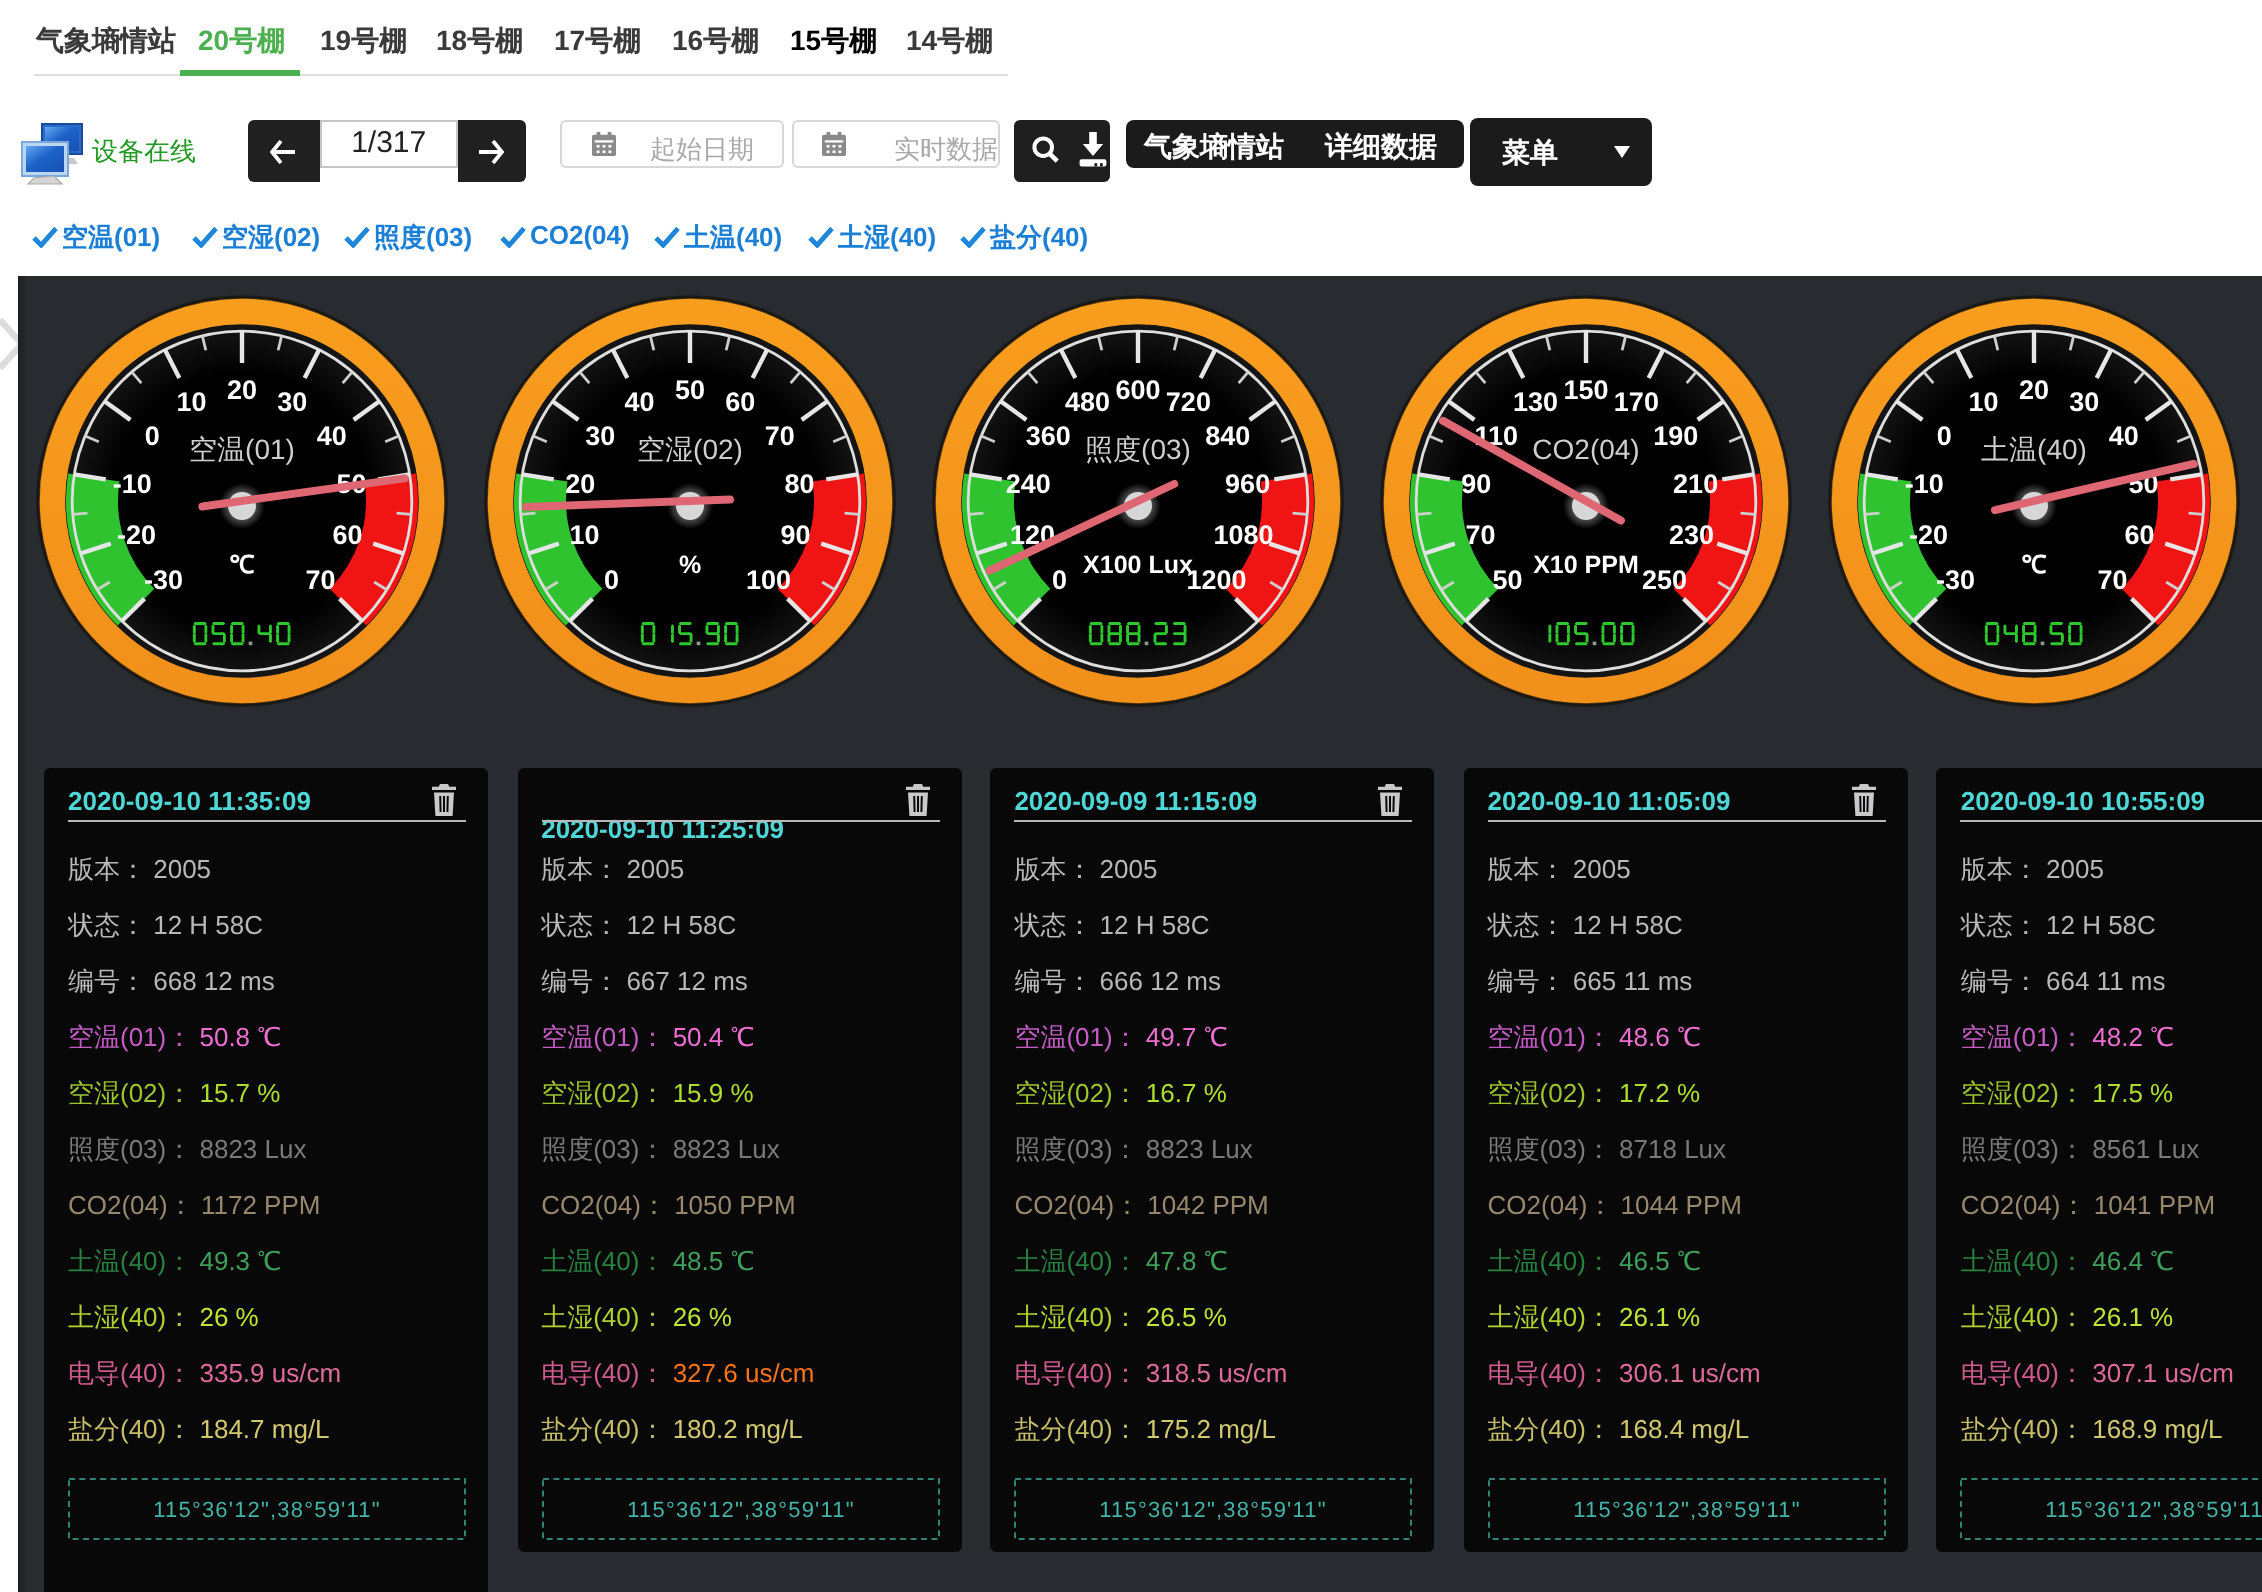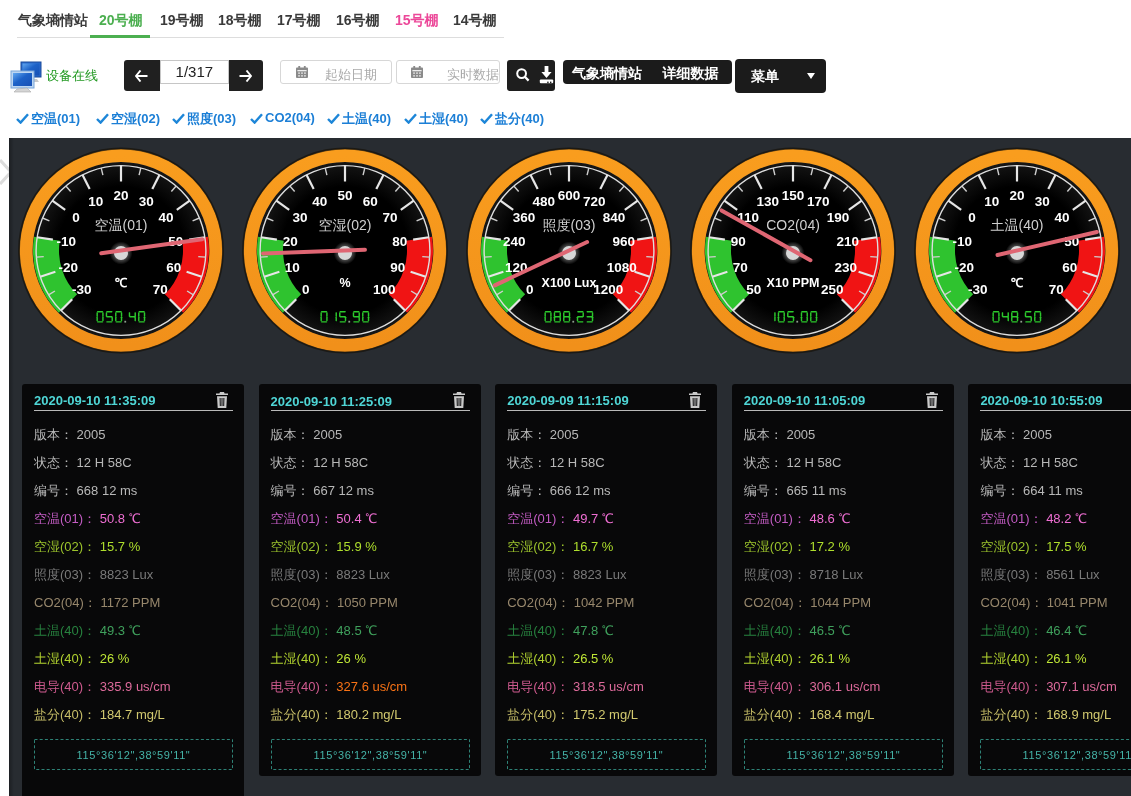--- a/index.html
+++ b/index.html
@@ -1,19 +1,19 @@
 <!DOCTYPE html>
 <html><head><meta charset="utf-8"><style>*{margin:0;padding:0;box-sizing:content-box}body{width:1131px;height:796px;background:#fff;font-family:"Liberation Sans",sans-serif;overflow:hidden;position:relative}</style></head><body>
 <div style="position:absolute;left:18px;top:12px;font-size:14px;font-weight:bold;color:#3a3a3a;white-space:nowrap">气象墒情站</div>
 <div style="position:absolute;left:99px;top:12px;font-size:14px;font-weight:bold;color:#4caf50;white-space:nowrap">20号棚</div>
 <div style="position:absolute;left:160px;top:12px;font-size:14px;font-weight:bold;color:#3a3a3a;white-space:nowrap">19号棚</div>
 <div style="position:absolute;left:218px;top:12px;font-size:14px;font-weight:bold;color:#3a3a3a;white-space:nowrap">18号棚</div>
 <div style="position:absolute;left:277px;top:12px;font-size:14px;font-weight:bold;color:#3a3a3a;white-space:nowrap">17号棚</div>
 <div style="position:absolute;left:336px;top:12px;font-size:14px;font-weight:bold;color:#3a3a3a;white-space:nowrap">16号棚</div>
-<div style="position:absolute;left:395px;top:12px;font-size:14px;font-weight:bold;color:#ec4899;white-space:nowrap">15号棚</div>
+<div style="position:absolute;left:395px;top:12px;font-size:14px;font-weight:bold;color:#000000;white-space:nowrap">15号棚</div>
 <div style="position:absolute;left:453px;top:12px;font-size:14px;font-weight:bold;color:#3a3a3a;white-space:nowrap">14号棚</div>
 <div style="position:absolute;left:17px;top:37px;width:487px;height:1px;background:#ddd"></div>
 <div style="position:absolute;left:90px;top:35px;width:60px;height:3px;background:#4caf50"></div>
 <svg width="36" height="36" viewBox="0 0 36 36" style="position:absolute;left:8px;top:58px">
 <defs>
       <linearGradient id="scr" x1="0" y1="0" x2="1" y2="1">
         <stop offset="0" stop-color="#63a8f0"></stop>
         <stop offset="45%" stop-color="#1d62c8"></stop>
         <stop offset="100%" stop-color="#1850b4"></stop>
       </linearGradient>
@@ -603,21 +603,21 @@
       <div style="position:absolute;left:12px;top:238px;font-size:13px;white-space:nowrap"><span style="color:#27823f">土温(40)：</span><span style="color:#3fa05c">&nbsp;49.3 ℃</span></div>
       <div style="position:absolute;left:12px;top:266px;font-size:13px;white-space:nowrap"><span style="color:#b0d02f">土湿(40)：</span><span style="color:#bfe636">&nbsp;26 %</span></div>
       <div style="position:absolute;left:12px;top:294px;font-size:13px;white-space:nowrap"><span style="color:#ce5a8e">电导(40)：</span><span style="color:#dd6a9b">&nbsp;335.9 us/cm</span></div>
       <div style="position:absolute;left:12px;top:322px;font-size:13px;white-space:nowrap"><span style="color:#c6bd67">盐分(40)：</span><span style="color:#d2c96f">&nbsp;184.7 mg/L</span></div>
       <svg width="199" height="31" viewBox="0 0 199 31" style="position:absolute;left:12px;top:355px">
         <rect x="0.5" y="0.5" width="198" height="30" fill="none" stroke="#2e8276" stroke-dasharray="3 2.2" stroke-width="1"></rect>
         <text x="99.5" y="19.5" fill="#45b4a8" font-size="11" letter-spacing="0.6" text-anchor="middle" font-family="Liberation Sans, sans-serif">115°36'12",38°59'11"</text>
       </svg>
     </div>
     <div style="position:absolute;left:249.6px;top:246px;width:222px;height:392px;background:#080809;border-radius:3px;overflow:hidden">
-      <div style="position:absolute;left:12px;top:10px;font-size:13px;font-weight:bold;color:#4fd6d6;white-space:nowrap">2020-09-10 11:25:09</div>
+      <div style="position:absolute;left:12px;top:23px;font-size:13px;font-weight:bold;color:#4fd6d6;white-space:nowrap">2020-09-10 11:25:09</div>
       <svg width="14" height="16" viewBox="0 0 14 16" style="position:absolute;left:193px;top:8px">
         <path fill="#c9c9c9" d="M5 0 L9 0 L9.6 1.4 L13 1.4 L13 3 L1 3 L1 1.4 L4.4 1.4 Z M2 4.2 L12 4.2 L11.3 16 L2.7 16 Z"></path>
         <path stroke="#0b0b0d" stroke-width="1" d="M5.1 6 L5.3 14 M7 6 L7 14 M8.9 6 L8.7 14"></path>
       </svg>
       <div style="position:absolute;left:12px;top:26px;width:199px;height:1px;background:#b9b9b9"></div>
       <div style="position:absolute;left:12px;top:42px;font-size:13px;white-space:nowrap"><span style="color:#b8b8b8">版本：</span><span style="color:#b8b8b8">&nbsp;2005</span></div>
       <div style="position:absolute;left:12px;top:70px;font-size:13px;white-space:nowrap"><span style="color:#b8b8b8">状态：</span><span style="color:#b8b8b8">&nbsp;12 H 58C</span></div>
       <div style="position:absolute;left:12px;top:98px;font-size:13px;white-space:nowrap"><span style="color:#b8b8b8">编号：</span><span style="color:#b8b8b8">&nbsp;667 12 ms</span></div>
       <div style="position:absolute;left:12px;top:126px;font-size:13px;white-space:nowrap"><span style="color:#c45cc4">空温(01)：</span><span style="color:#ee6ed2">&nbsp;50.4 ℃</span></div>
       <div style="position:absolute;left:12px;top:154px;font-size:13px;white-space:nowrap"><span style="color:#9cc42c">空湿(02)：</span><span style="color:#aede2d">&nbsp;15.9 %</span></div>

